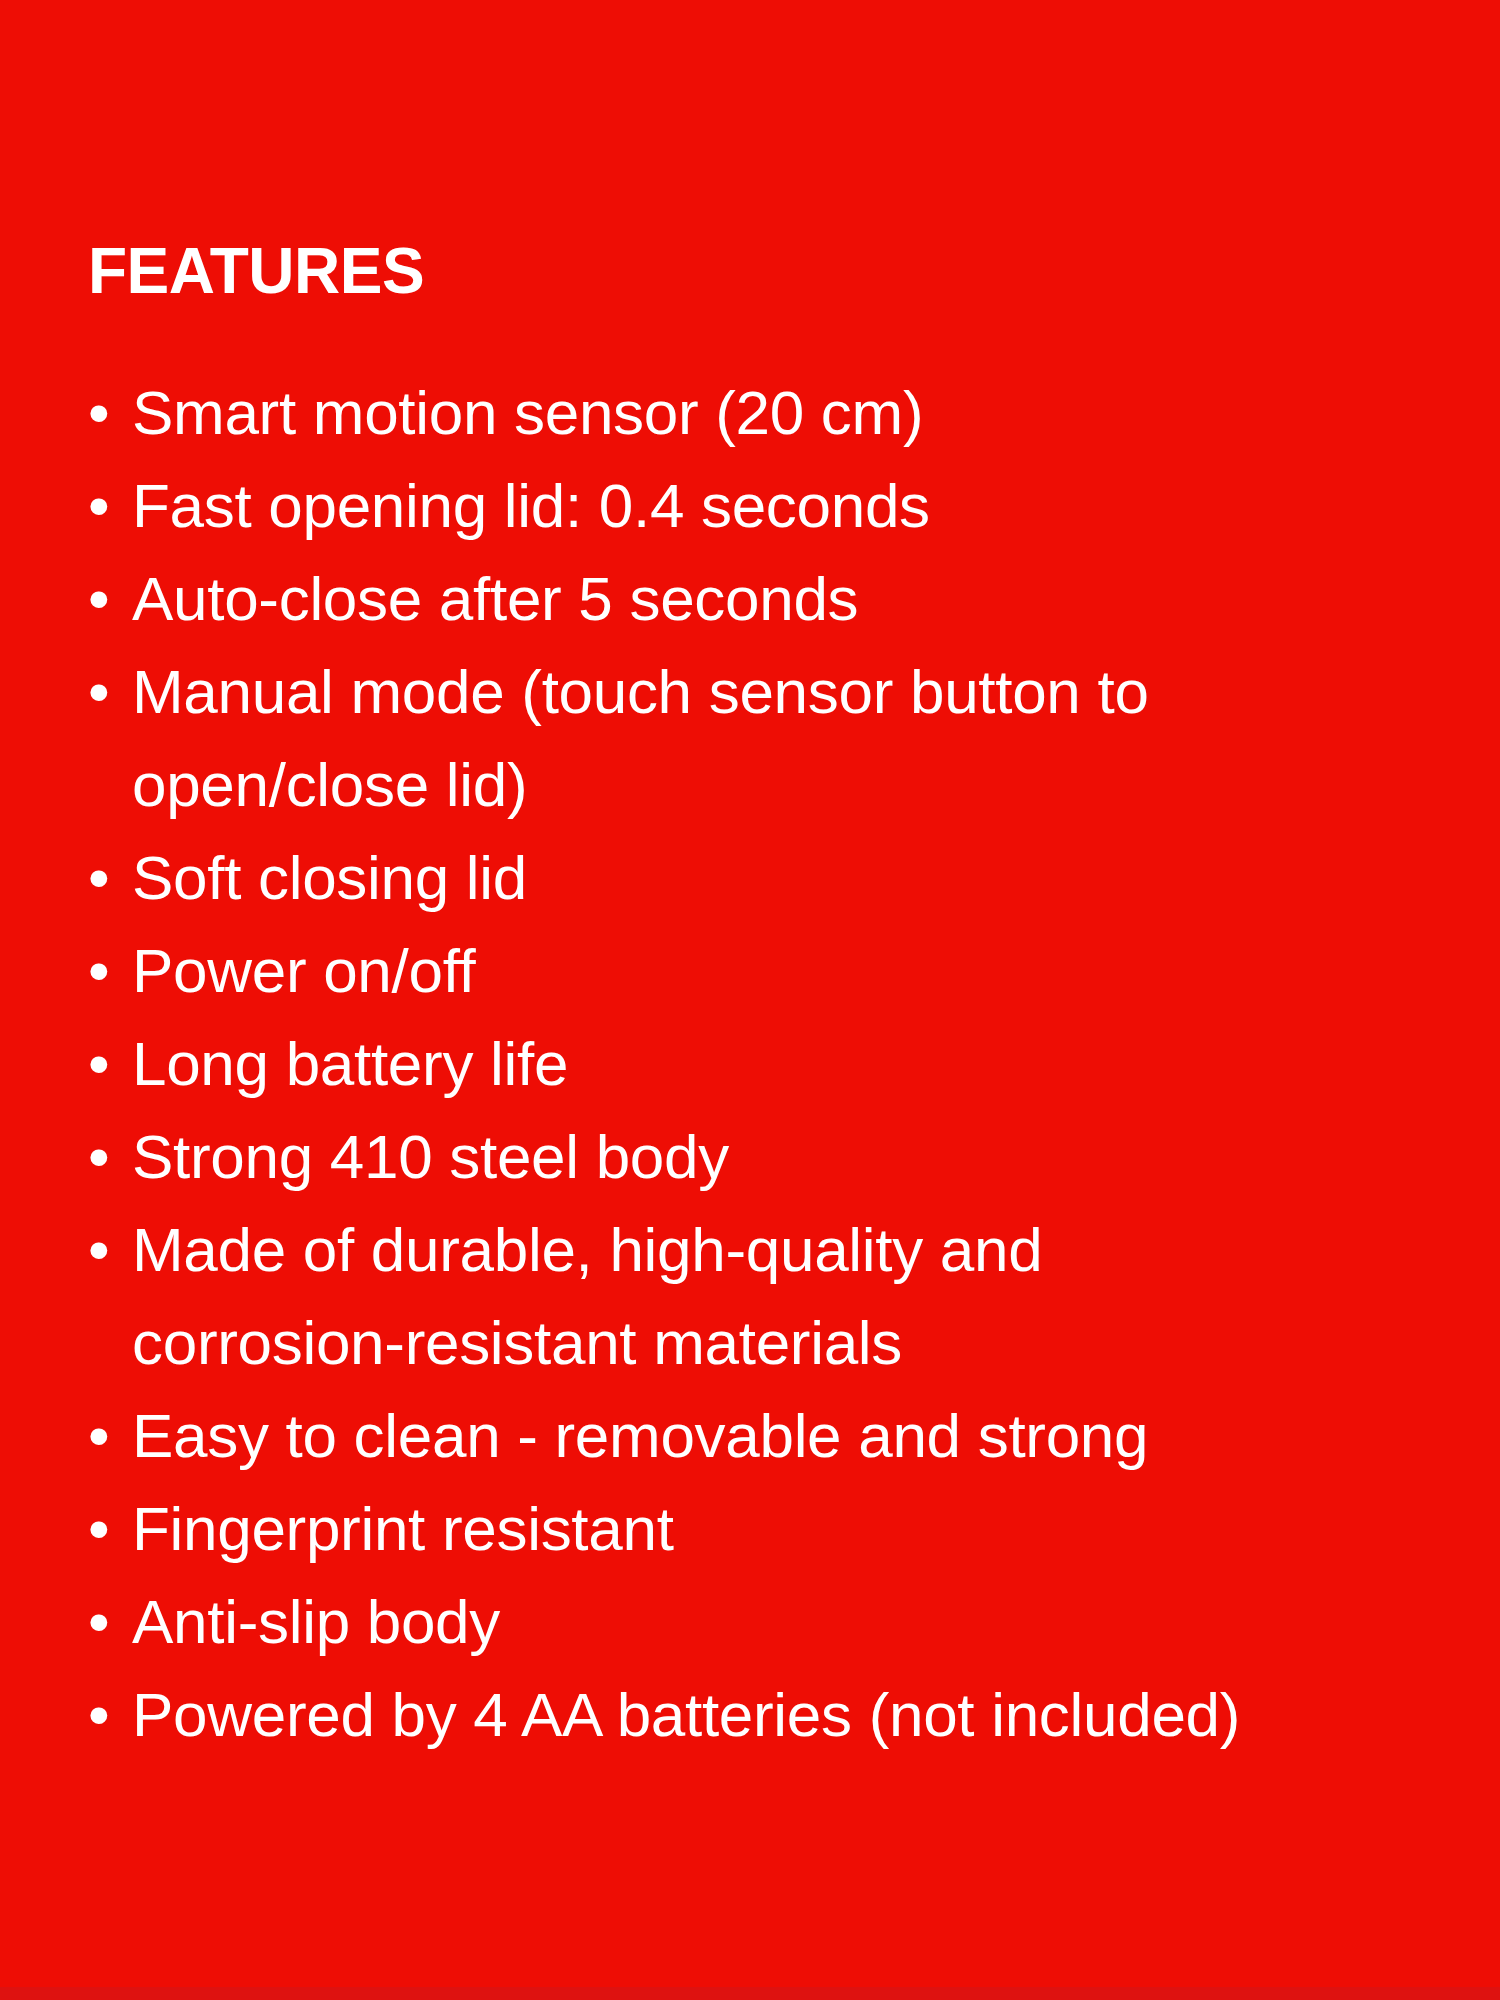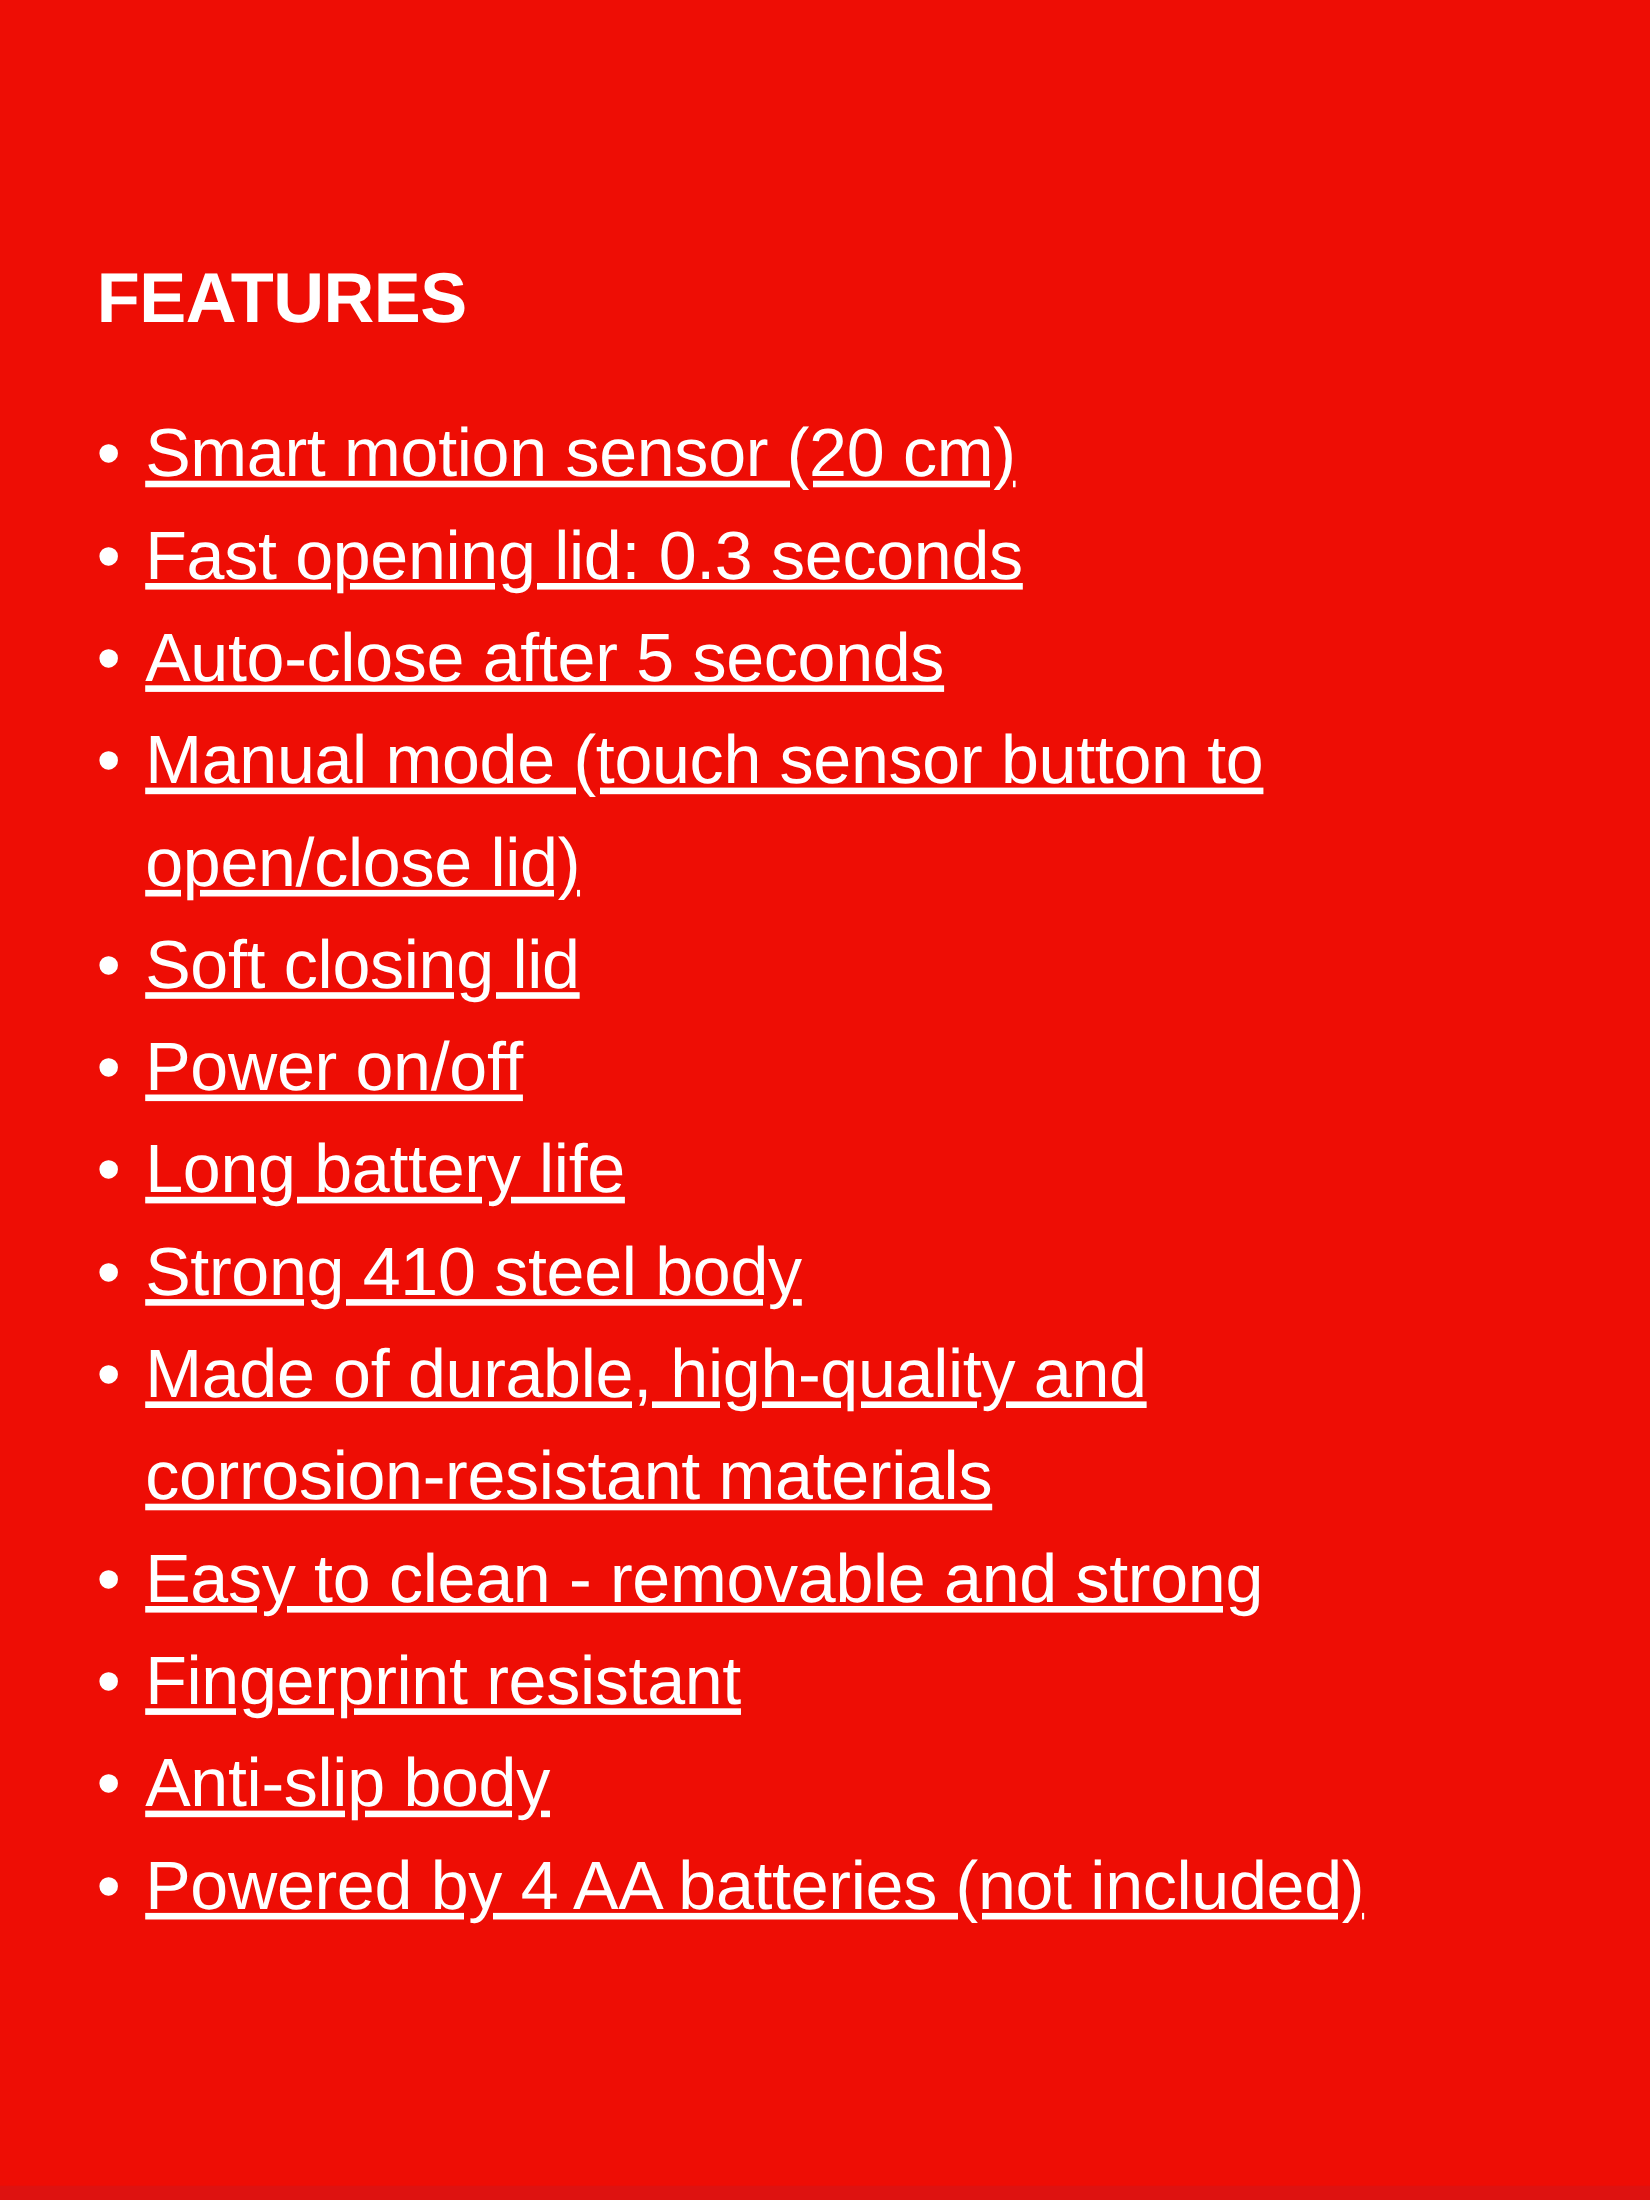--- a/index.html
+++ b/index.html
@@ -55,21 +55,20 @@
   .lines {
     flex: 1 1 auto;
     min-width: 0;
   }
   .line {
     font-size: 62px;
     line-height: 93px;
     letter-spacing: -0.3px;
     white-space: nowrap;
     color: #ffffff;
-    text-decoration: underline;
   }
   .bottom-edge-strip {
     position: absolute;
     left: 0;
     right: 0;
     bottom: 0;
     height: 13px;
     background: #de1210;
   }
 </style>
@@ -85,21 +84,21 @@
     <li class="feature-item">
       <span class="bullet">•</span>
       <div class="lines">
         <div class="line">Smart motion sensor (20 cm)</div>
       </div>
     </li>
 
     <li class="feature-item">
       <span class="bullet">•</span>
       <div class="lines">
-        <div class="line">Fast opening lid: 0.3 seconds</div>
+        <div class="line">Fast opening lid: 0.4 seconds</div>
       </div>
     </li>
 
     <li class="feature-item">
       <span class="bullet">•</span>
       <div class="lines">
         <div class="line">Auto-close after 5 seconds</div>
       </div>
     </li>
 

